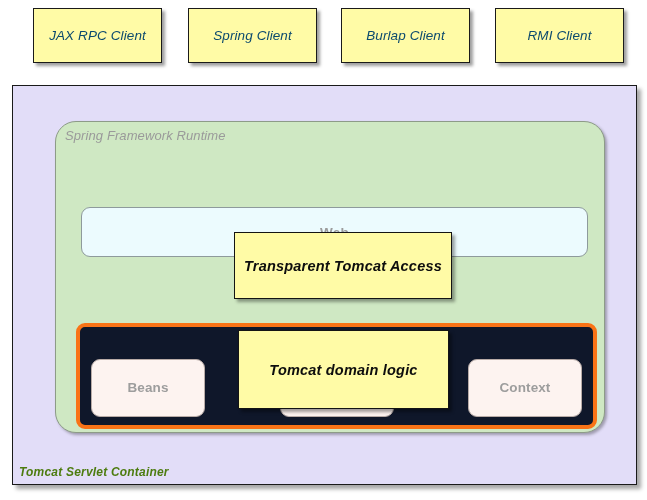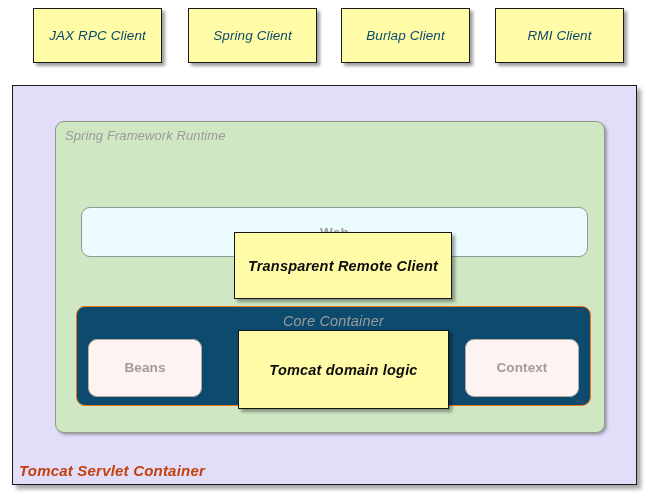--- a/index.html
+++ b/index.html
@@ -51,37 +51,37 @@
     width: 623px;
     height: 398px;
     background: #e2ddf8;
     border: 1px solid #1a1a1a;
     box-shadow: 4px 4px 4px rgba(0,0,0,0.35);
   }
   .servlet-label {
     position: absolute;
     left: 6px;
     bottom: 5px;
-    font-size: 15px;
-    font-weight: bold;
-    font-style: italic;
-    color: #c2410c;
+    font-size: 12px;
+    font-weight: bold;
+    font-style: italic;
+    color: #4d7c0f;
     letter-spacing: 0.2px;
   }
 
   
   .spring-runtime {
     position: absolute;
     left: 42px;
     top: 35px;
     width: 548px;
     height: 310px;
     background: #cfe8c3;
     border: 1px solid #8d9b88;
-    border-radius: 9px;
+    border-radius: 21px;
     box-shadow: 2px 2px 3px rgba(0,0,0,0.30);
   }
   .spring-label {
     position: absolute;
     left: 9px;
     top: 6px;
     font-size: 13px;
     font-style: italic;
     color: #9a9a9a;
     letter-spacing: 0.1px;
@@ -105,25 +105,25 @@
     font-size: 13.5px;
     font-weight: bold;
     color: #9b9b9b;
     letter-spacing: 0.2px;
   }
 
   
   .core-container {
     position: absolute;
     left: 20px;
-    top: 184px;
+    top: 201px;
     width: 513px;
     height: 98px;
-    background: #0c4a6e;
-    border: 1px solid #f97316;
+    background: #0f172a;
+    border: 4px solid #f97316;
     border-radius: 9px;
   }
   .core-title {
     position: absolute;
     left: 0; right: 0;
     top: 6px;
     text-align: center;
     font-size: 14.5px;
     font-style: italic;
     color: #9b9b9b;
@@ -221,20 +221,20 @@
           <span>Core</span>
         </div>
         <div class="core-module">
           <span>Context</span>
         </div>
       </div>
     </div>
   </div>
 
   <div class="yellow-overlay yellow-remote">
-    <span>Transparent Remote Client</span>
+    <span>Transparent Tomcat Access</span>
   </div>
   <div class="yellow-overlay yellow-domain">
     <span>Tomcat domain logic</span>
   </div>
 
   <div class="servlet-label">Tomcat Servlet Container</div>
 </div>
 
 </body></html>

